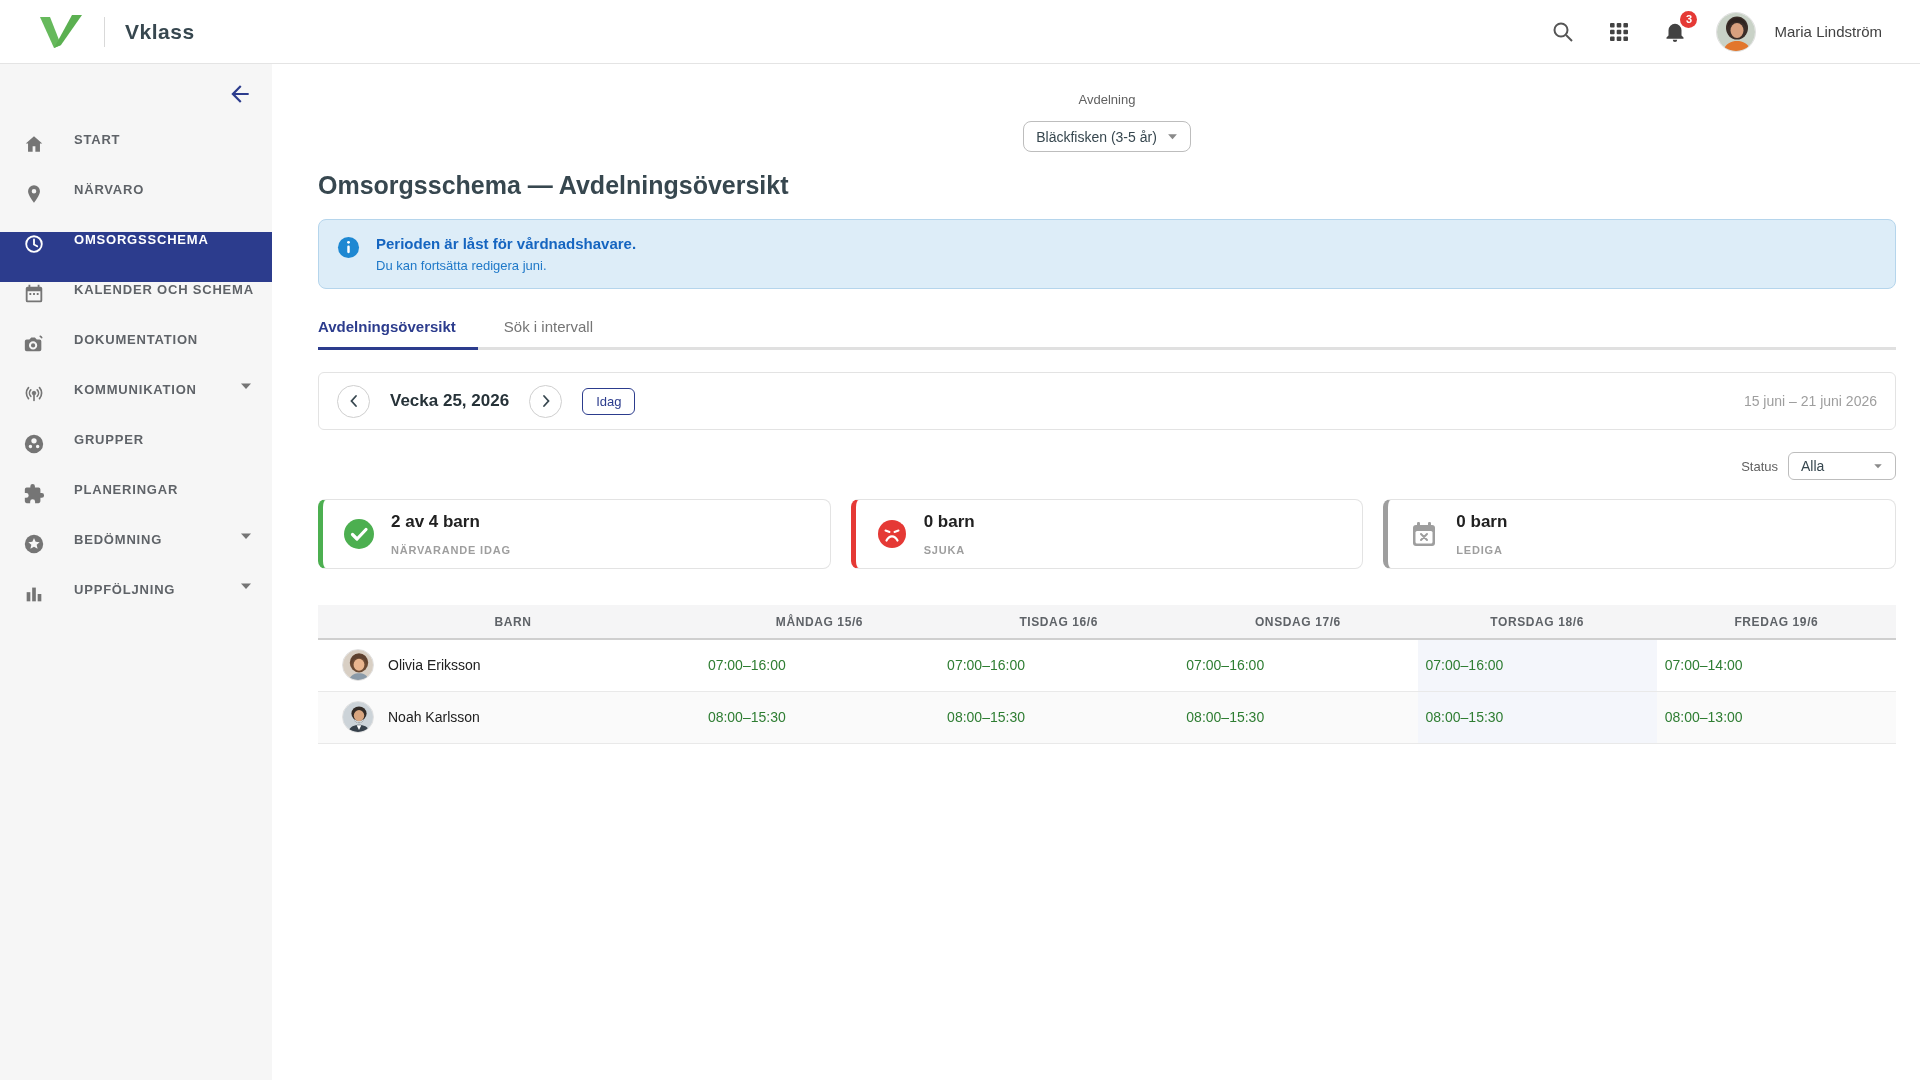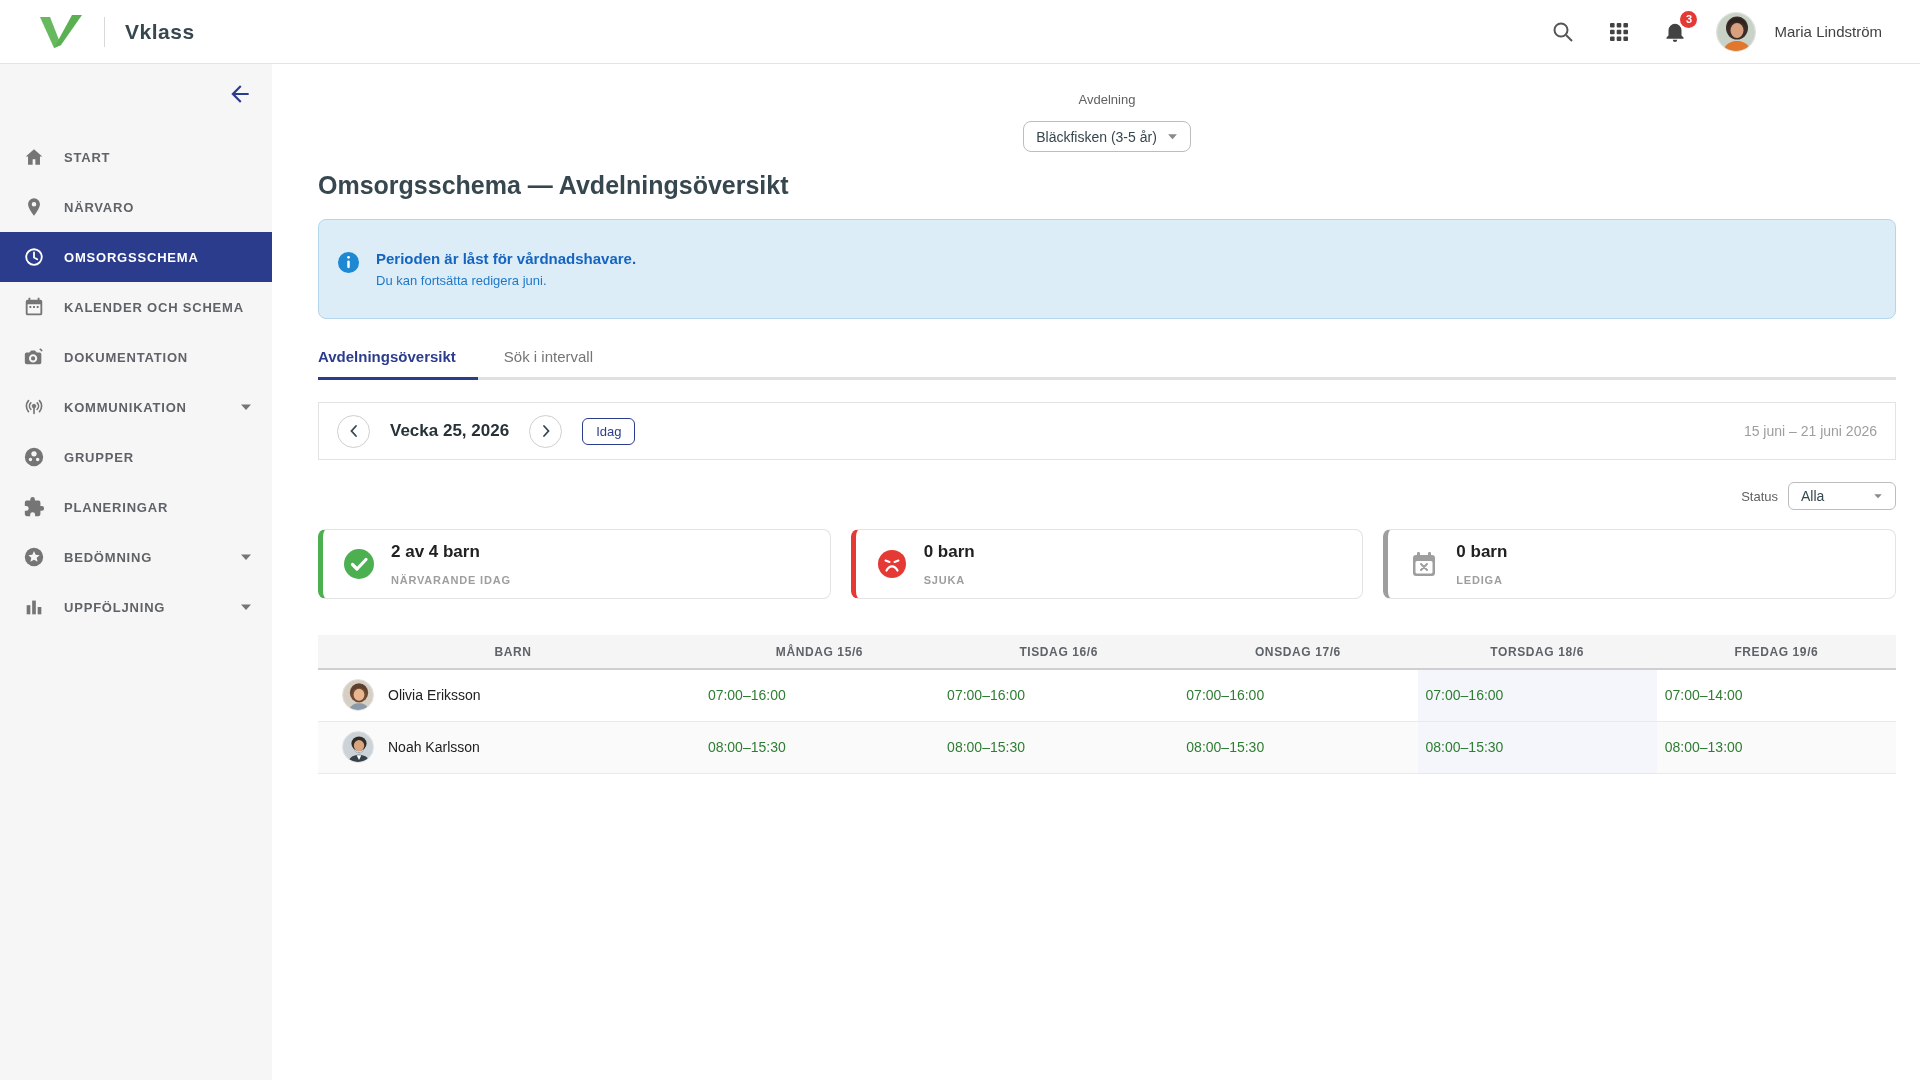--- a/index.html
+++ b/index.html
@@ -25,49 +25,49 @@
     display:flex; align-items:center; justify-content:center; padding:0 3px;}
   .avatar{width:40px; height:40px; border-radius:50%; overflow:hidden; border:1px solid #e0e0e0;}
   .user-name{font-size:15px; color:#424242; margin-left:-8px;}
   
   .shell{display:flex; height:1016px;}
   .sidebar{width:272px; background:#f6f6f6; flex:none; padding-top:12px;}
   .collapse-row{display:flex; justify-content:flex-end; padding-right:14px;}
   .collapse-btn{background:none;border:none;cursor:pointer;width:36px;height:36px;
     display:flex;align-items:center;justify-content:center;}
   .nav{margin-top:20px;}
-  .nav-item{height:50px; display:flex; align-items:center; padding:0 14px 0 22px;
-    cursor:pointer; color:#5f6368;}
+  .nav-item{height:50px; display:flex; padding:0 14px 0 22px;
+    cursor:pointer; color:#5f6368;gap:10px;}
   .nav-item .ic{width:24px; height:24px; flex:none; display:flex; align-items:center; justify-content:center;}
   .nav-item .lbl{font-size:13px; font-weight:bold; letter-spacing:.8px; margin-left:18px; flex:1;}
   .nav-item svg.mi{fill:#757575;}
   .nav-item .chev{flex:none; margin-right:6px;}
   .nav-item.active{background:var(--navy); color:#fff;}
   .nav-item.active svg.mi-stroke *{stroke:#fff;}
   svg.mi-stroke *{stroke:#757575;}
   
   .main{flex:1; padding:28px 24px 0 46px; min-width:0;}
   .dept-row{display:flex; align-items:center; gap:14px;flex-direction:column;}
   .dept-label{font-size:13px; color:#616161;}
   .select{height:31px; border:1px solid #bdbdbd; border-radius:8px; background:#fff;
     display:flex; align-items:center; gap:10px; padding:0 12px; cursor:pointer;}
   .select .val{font-size:14px; color:#37474f;}
   .page-title{margin-top:19px; font-size:25px; font-weight:bold; color:#37474f;}
   .banner{margin-top:19px; background:var(--banner-bg); border:1px solid var(--banner-border);
-    border-radius:8px; padding:30px 18px; display:flex; gap:16px; align-items:flex-start;}
+    border-radius:8px; padding:15px 18px; display:flex; gap:16px; align-items:flex-start;}
   .banner-title{font-size:15px; font-weight:bold; color:var(--banner-title);}
   .banner-body{font-size:13px; color:var(--banner-body); margin-top:6px;}
   .tabs{margin-top:29px; display:flex; border-bottom:3px solid #e0e0e0;}
   .tab{font-size:15px; padding:0 22px 12px 0; margin-right:26px; color:#757575;
     cursor:pointer; position:relative;}
   .tab.active{color:var(--navy); font-weight:bold;}
   .tab.active::after{content:""; position:absolute; left:0; right:0; bottom:-3px;
     height:3px; background:var(--navy);}
   
-  .week-card{margin-top:22px; border:1px solid #e3e3e3; border-radius:0; background:#fff;
+  .week-card{margin-top:22px; border:1px solid #e3e3e3; border-radius:6px; background:#fff;
     height:58px; display:flex; align-items:center; padding:4px 18px; gap:14px;}
   .circle-btn{width:33px; height:33px; border-radius:50%; border:1px solid #cfcfcf;
     background:#fff; cursor:pointer; display:flex; align-items:center; justify-content:center;}
   .week-label{font-size:17px; font-weight:bold; color:#263238; margin:0 6px;}
   .today-btn{height:27px; border:1.5px solid var(--navy); color:var(--navy); background:#fff;
     border-radius:6px; font-size:13px; padding:0 13px; cursor:pointer; margin-left:6px;
     font-family:"Liberation Sans", sans-serif;}
   .week-range{margin-left:auto; font-size:14px; color:#9e9e9e;}
   
   .filter-row{margin-top:22px; display:flex; align-items:center;}

